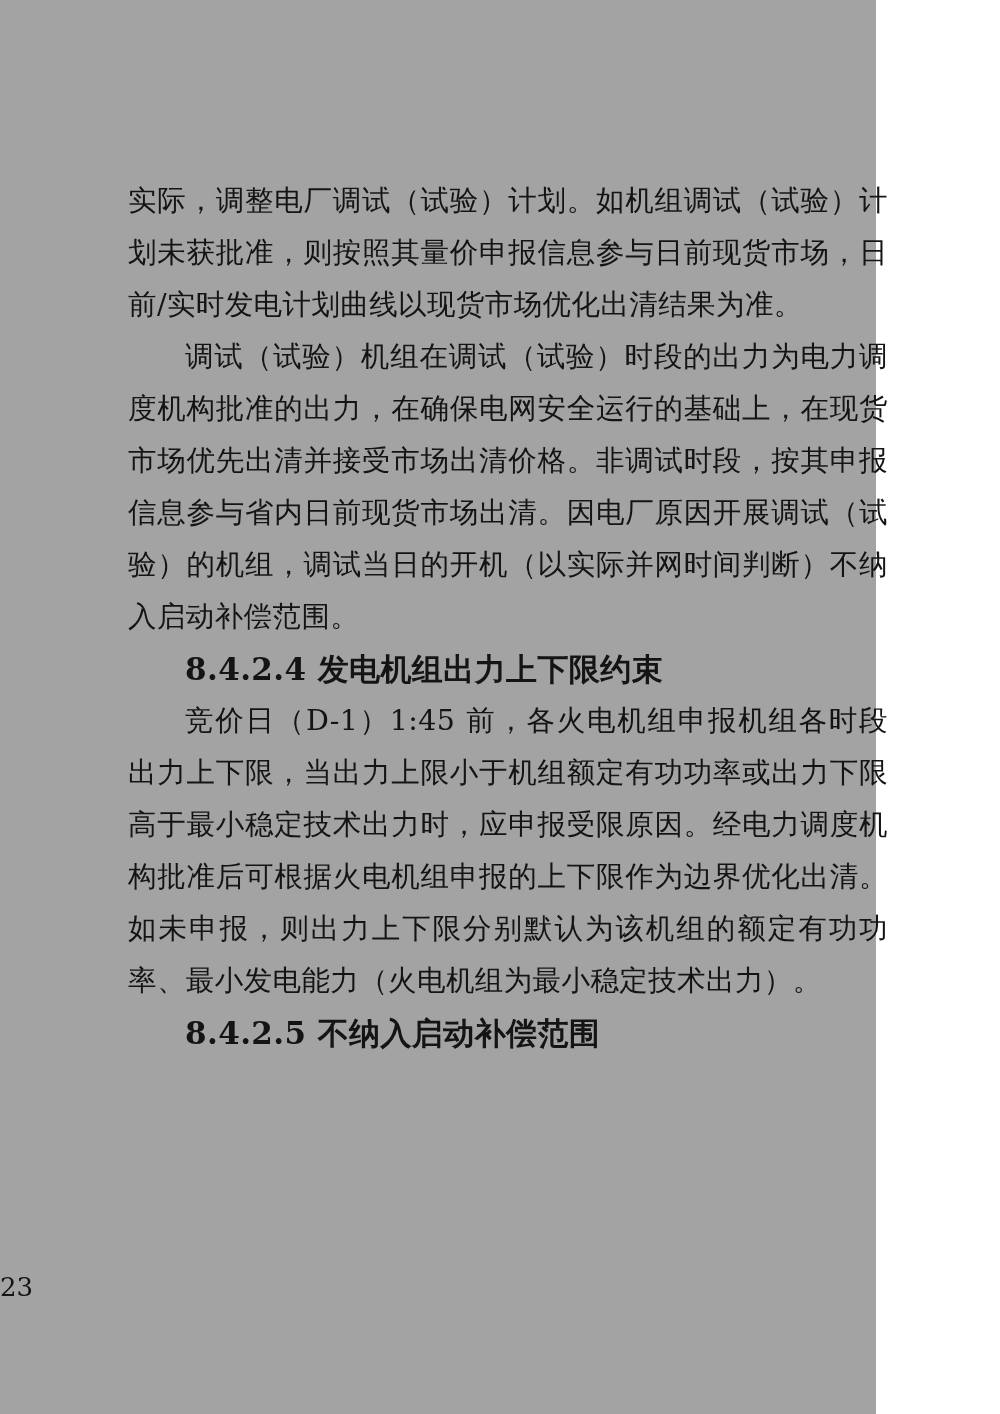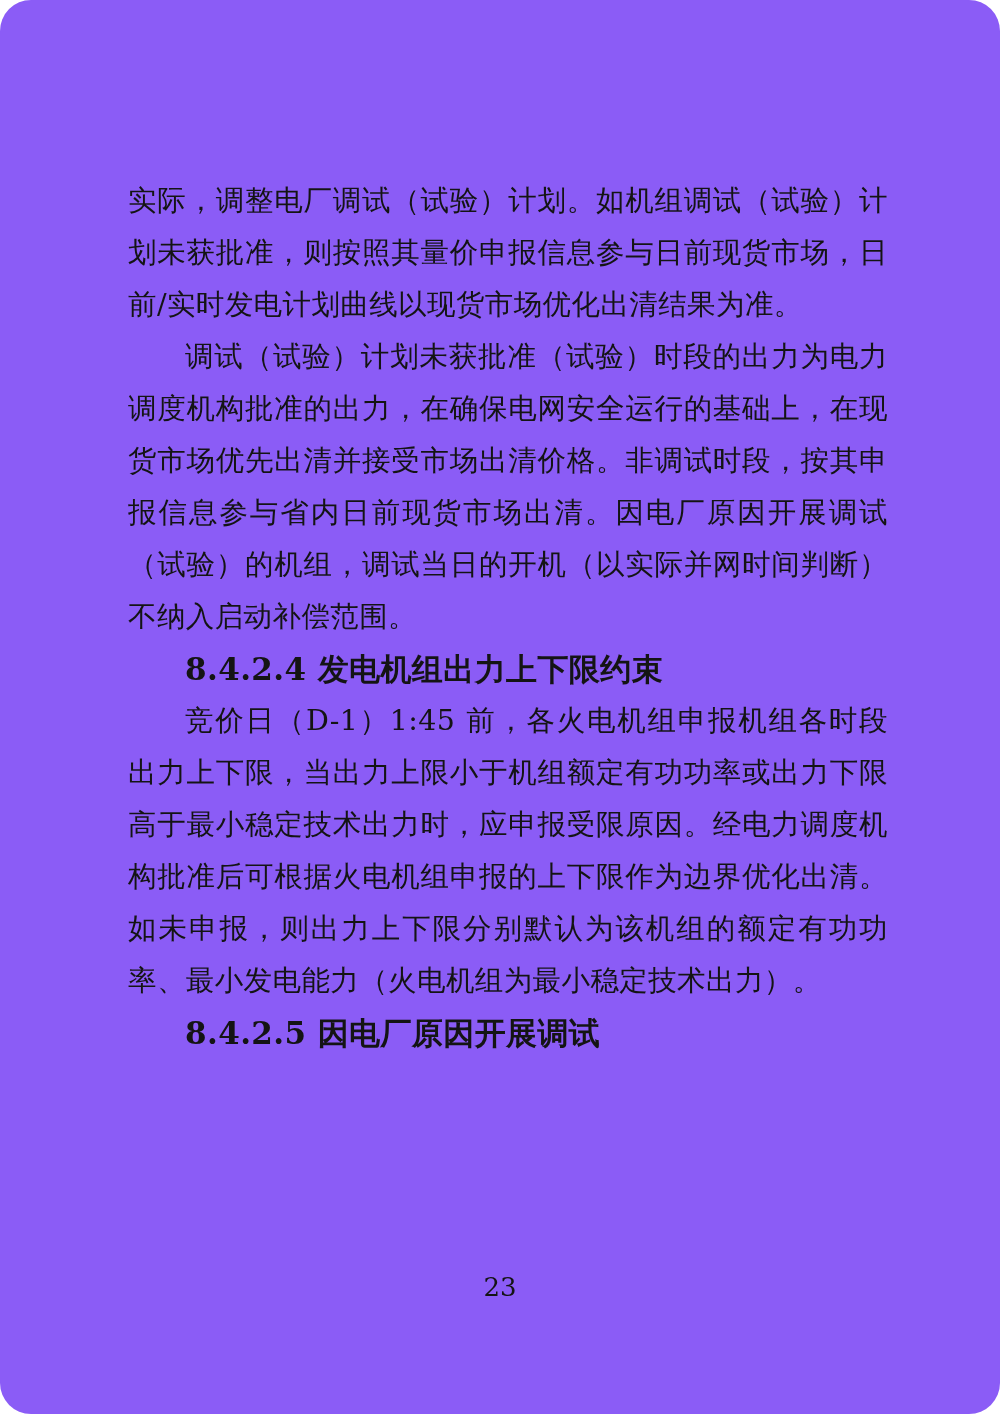--- a/index.html
+++ b/index.html
@@ -12,24 +12,23 @@
     height: 1414px;
     position: relative;
     font-family: "DejaVu Serif", serif;
     color: #1a1a1a;
     overflow: hidden;
   }
   .page {
     position: absolute;
     left: 0;
     top: 0;
-    width: 1000px;
+    width: 876px;
     height: 1414px;
-    background: #8b5cf6;
-    border-radius: 31px;
+    background: #a3a3a3;
   }
   .content {
     position: absolute;
     left: 128px;
     top: 175px;
     width: 760px;
   }
   .para {
     font-size: 28.5px;
     line-height: 52px;
@@ -51,33 +50,33 @@
     padding-left: 57px;
     font-weight: bold;
     color: #141414;
     font-family: "DejaVu Serif", "Liberation Serif", serif;
   }
   .pagenum {
     position: absolute;
     left: 0;
     top: 1272px;
     width: 1000px;
-    text-align: center;
+    text-align: left;
     font-size: 26px;
     color: #141414;
     font-family: "DejaVu Serif", "Liberation Serif", serif;
   }
 </style>
 </head>
 <body>
 
 <div class="page">
   <div class="content">
 
     <p class="para">实际，调整电厂调试（试验）计划。如机组调试（试验）计划未获批准，则按照其量价申报信息参与日前现货市场，日前/实时发电计划曲线以现货市场优化出清结果为准。</p>
-    <p class="para indent">调试（试验）计划未获批准（试验）时段的出力为电力调度机构批准的出力，在确保电网安全运行的基础上，在现货市场优先出清并接受市场出清价格。非调试时段，按其申报信息参与省内日前现货市场出清。因电厂原因开展调试（试验）的机组，调试当日的开机（以实际并网时间判断）不纳入启动补偿范围。</p>
+    <p class="para indent">调试（试验）机组在调试（试验）时段的出力为电力调度机构批准的出力，在确保电网安全运行的基础上，在现货市场优先出清并接受市场出清价格。非调试时段，按其申报信息参与省内日前现货市场出清。因电厂原因开展调试（试验）的机组，调试当日的开机（以实际并网时间判断）不纳入启动补偿范围。</p>
     <h3 class="heading">8.4.2.4  发电机组出力上下限约束</h3>
     <p class="para indent">竞价日（D-1）1:45 前，各火电机组申报机组各时段出力上下限，当出力上限小于机组额定有功功率或出力下限高于最小稳定技术出力时，应申报受限原因。经电力调度机构批准后可根据火电机组申报的上下限作为边界优化出清。如未申报，则出力上下限分别默认为该机组的额定有功功率、最小发电能力（火电机组为最小稳定技术出力）。</p>
-    <h3 class="heading">8.4.2.5  因电厂原因开展调试</h3>
+    <h3 class="heading">8.4.2.5  不纳入启动补偿范围</h3>
 
   </div>
   <div class="pagenum">23</div>
 </div>
 
 </body></html>

